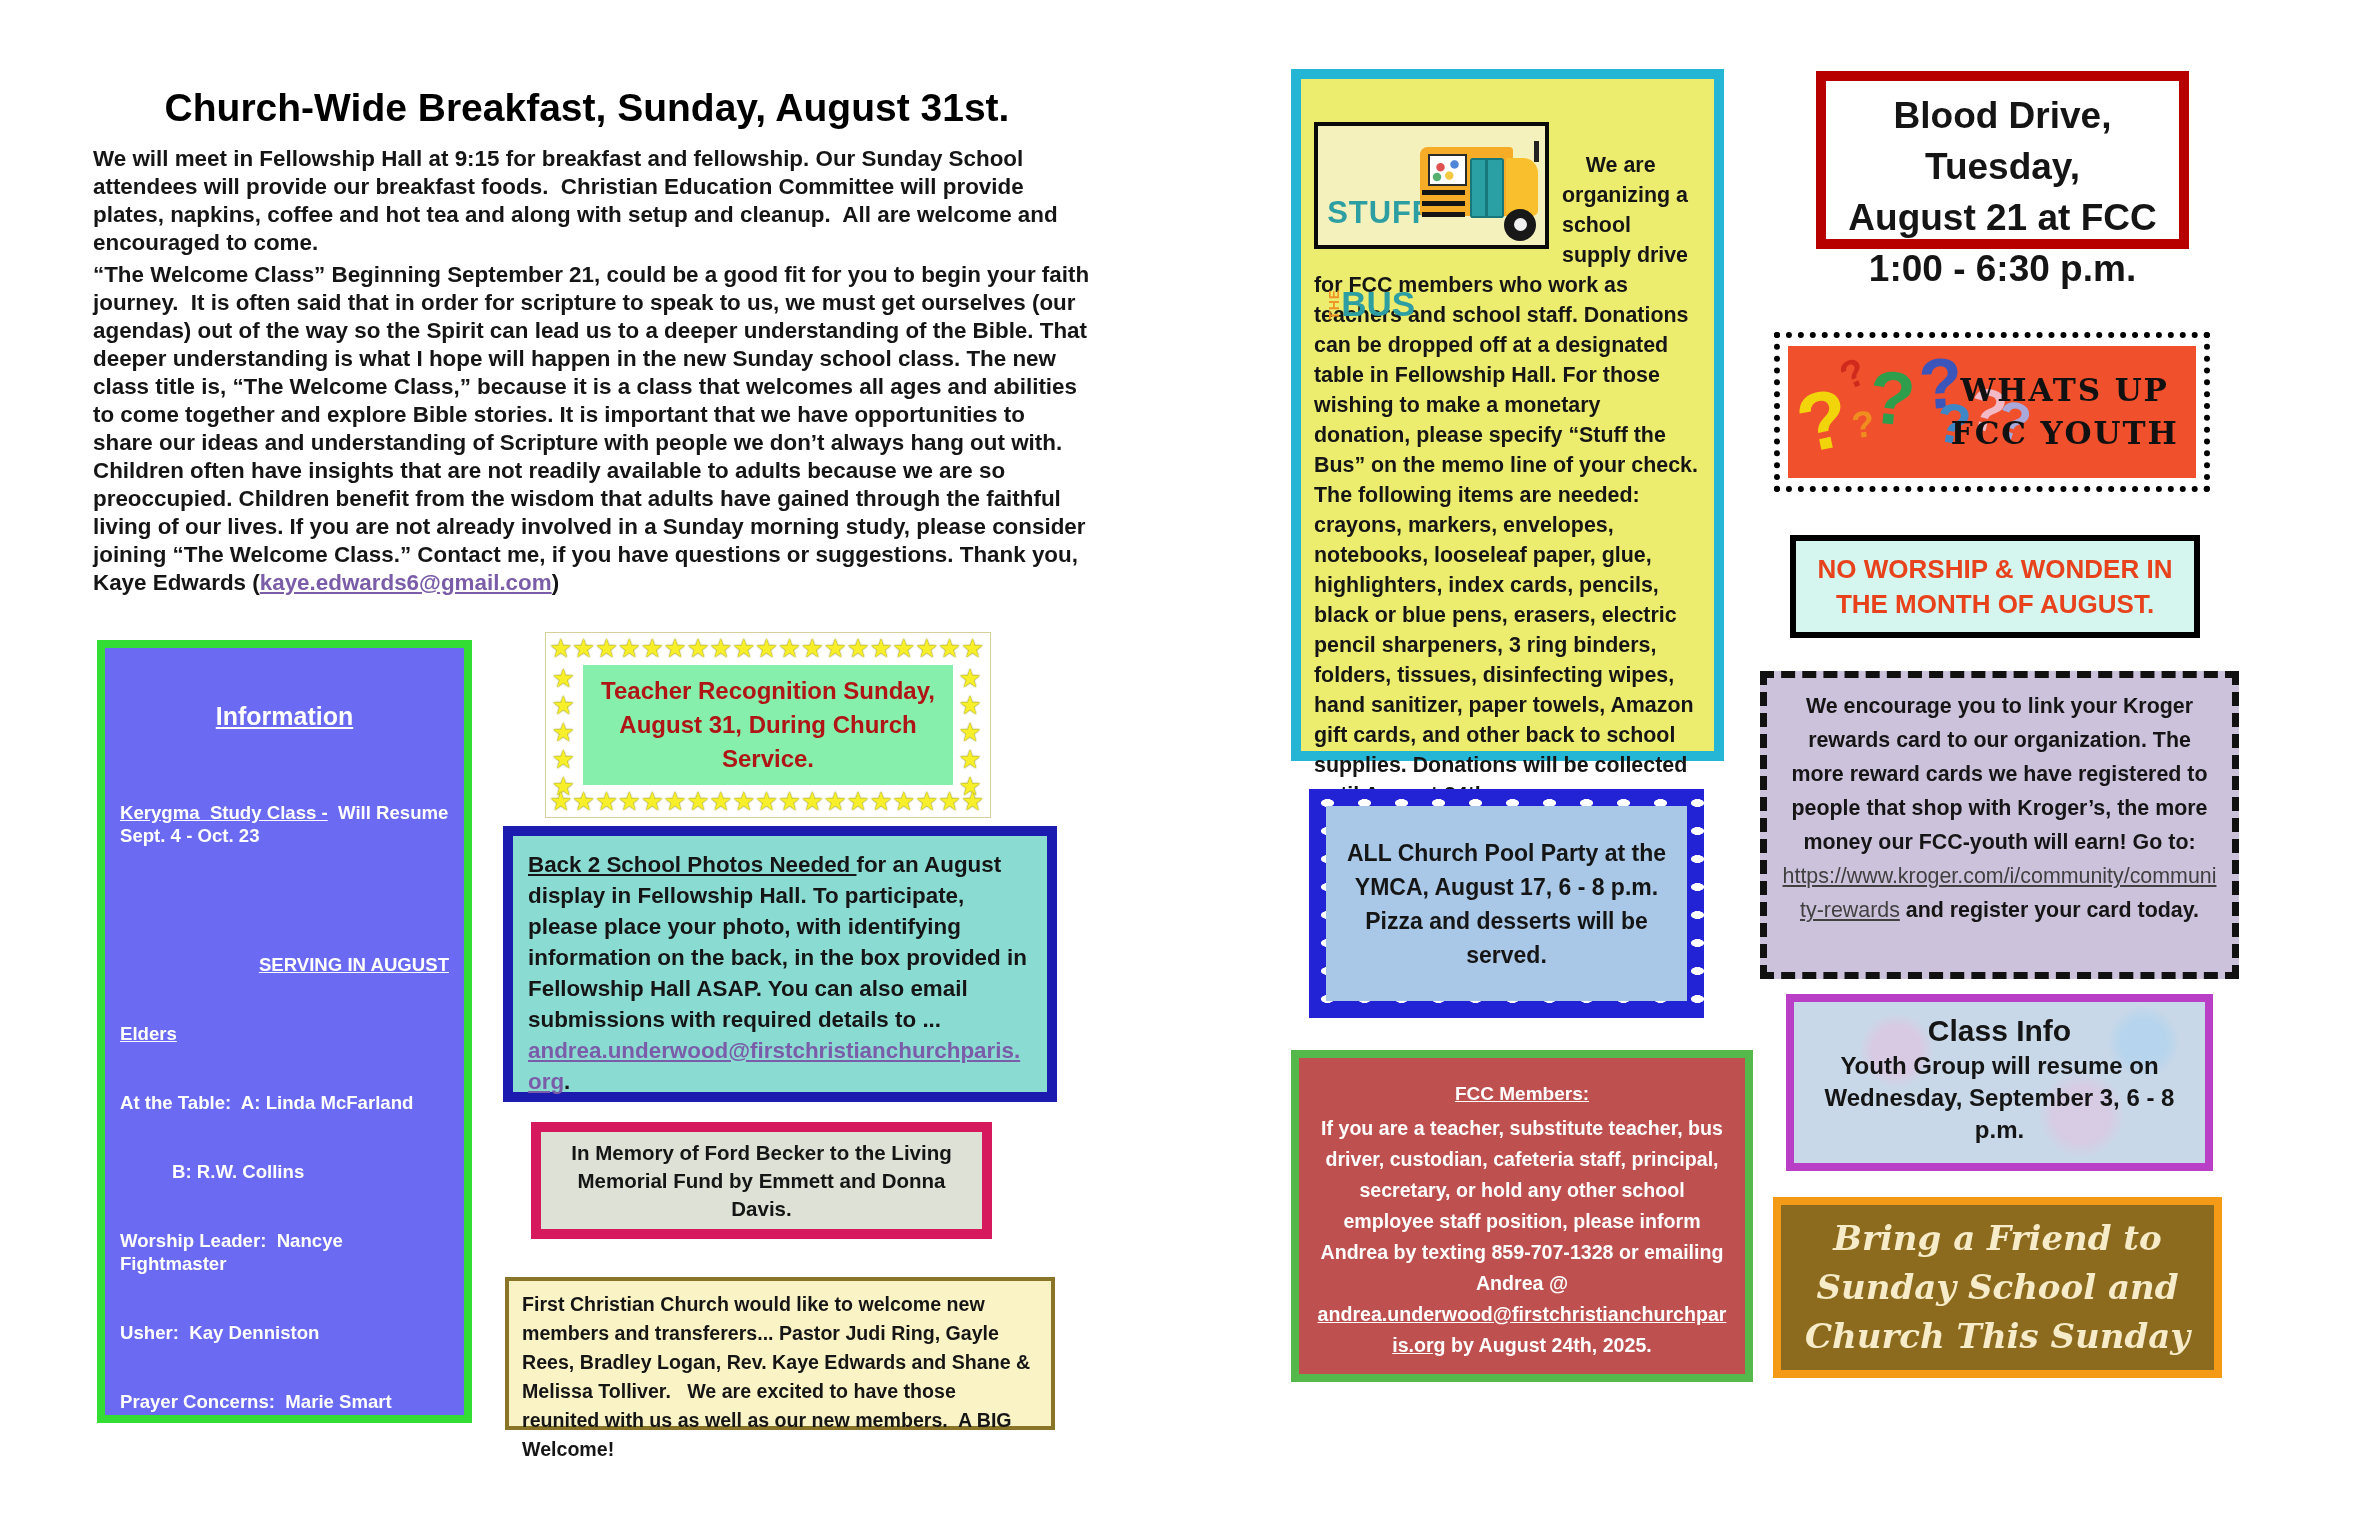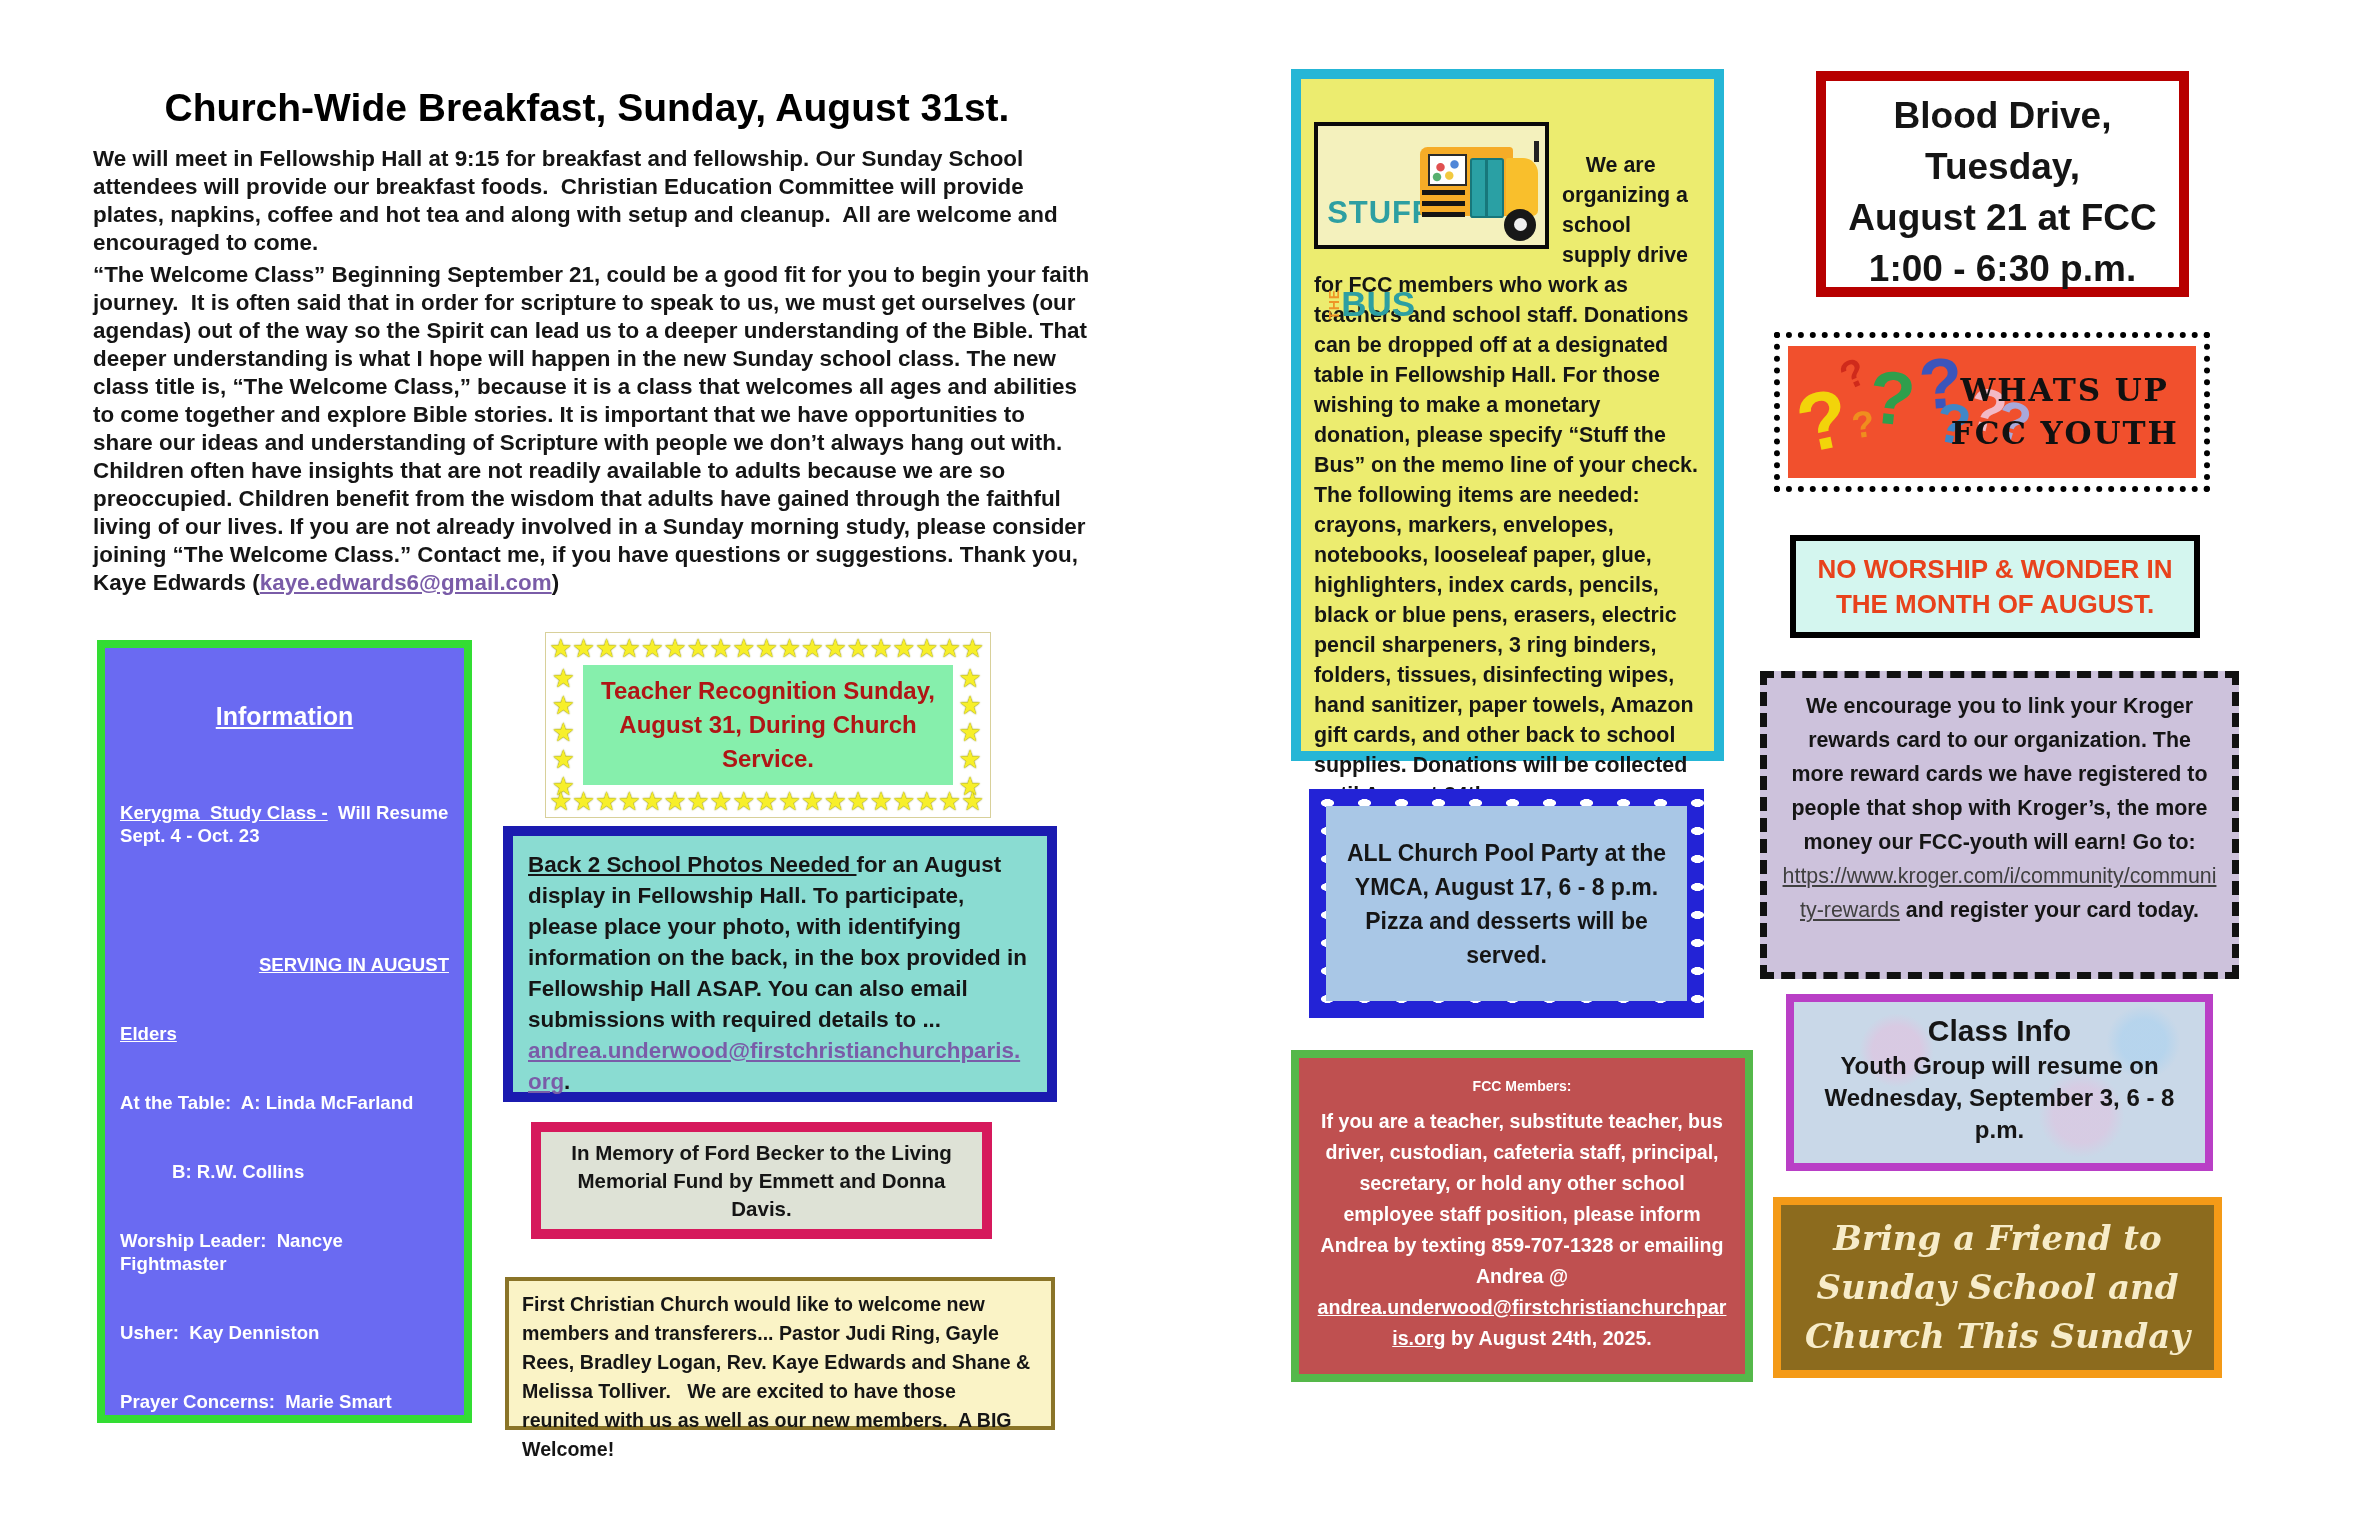--- a/index.html
+++ b/index.html
@@ -74,24 +74,24 @@
   .bus-mirror{position:absolute;left:114px;top:7.5px;width:4.7px;height:20.5px;background:#222222;}
 
   .pool-box{left:1309px;top:789px;width:395px;height:229px;background:#2323d6;padding:17px;
     background-image:radial-gradient(ellipse 9.3px 5.6px at center, #ffffff 68%, transparent 72%);
     background-size:37px 28px;}
   .pool-inner{width:100%;height:100%;background:#a9c7e6;display:flex;align-items:center;justify-content:center;
               text-align:center;font-size:23px;line-height:34px;padding:0 11.2px;box-sizing:border-box;}
 
   .fccm-box{left:1291px;top:1050px;width:462px;height:332px;background:#bf5050;border:8.4px solid #55b84a;
             color:#ffffff;text-align:center;font-size:19.6px;line-height:31px;padding:13px 17px;}
-  .fccm-heading{font-size:14px;margin-bottom:3.7px;}
-
-  
-  .blood-box{left:1816px;top:71px;width:373px;height:226px;background:#ffffff;border:10.3px solid #b70000;
+  .fccm-heading{text-decoration:underline;font-size:19px;margin-bottom:3.7px;margin-top:7px;}
+
+  
+  .blood-box{left:1816px;top:71px;width:373px;height:178px;background:#ffffff;border:10.3px solid #b70000;
              text-align:center;font-size:37px;line-height:51px;padding-top:9.3px;}
   .whatsup-box{left:1774px;top:332px;width:436px;height:160px;background:#ffffff;border:6.5px dotted #000000;}
   .wu-inner{position:absolute;left:8.4px;right:8.4px;top:8.4px;bottom:8.4px;background:#f1502d;}
   .wu-text{position:absolute;right:17px;top:50%;transform:translateY(-50%);text-align:center;
            font-family:"DejaVu Serif",serif;font-weight:700;font-size:31px;line-height:43px;
            letter-spacing:1.9px;color:#111111;}
   .qm-zone{position:absolute;left:7.5px;top:0;width:242px;height:140px;}
   .qm{position:absolute;font-weight:800;line-height:1;}
   .q-yellow{left:1.9px;top:34px;font-size:82px;color:#f2d40a;transform:rotate(-12deg);}
   .q-red{left:45px;top:7.5px;font-size:39px;color:#cf2a1b;transform:rotate(-25deg);}

